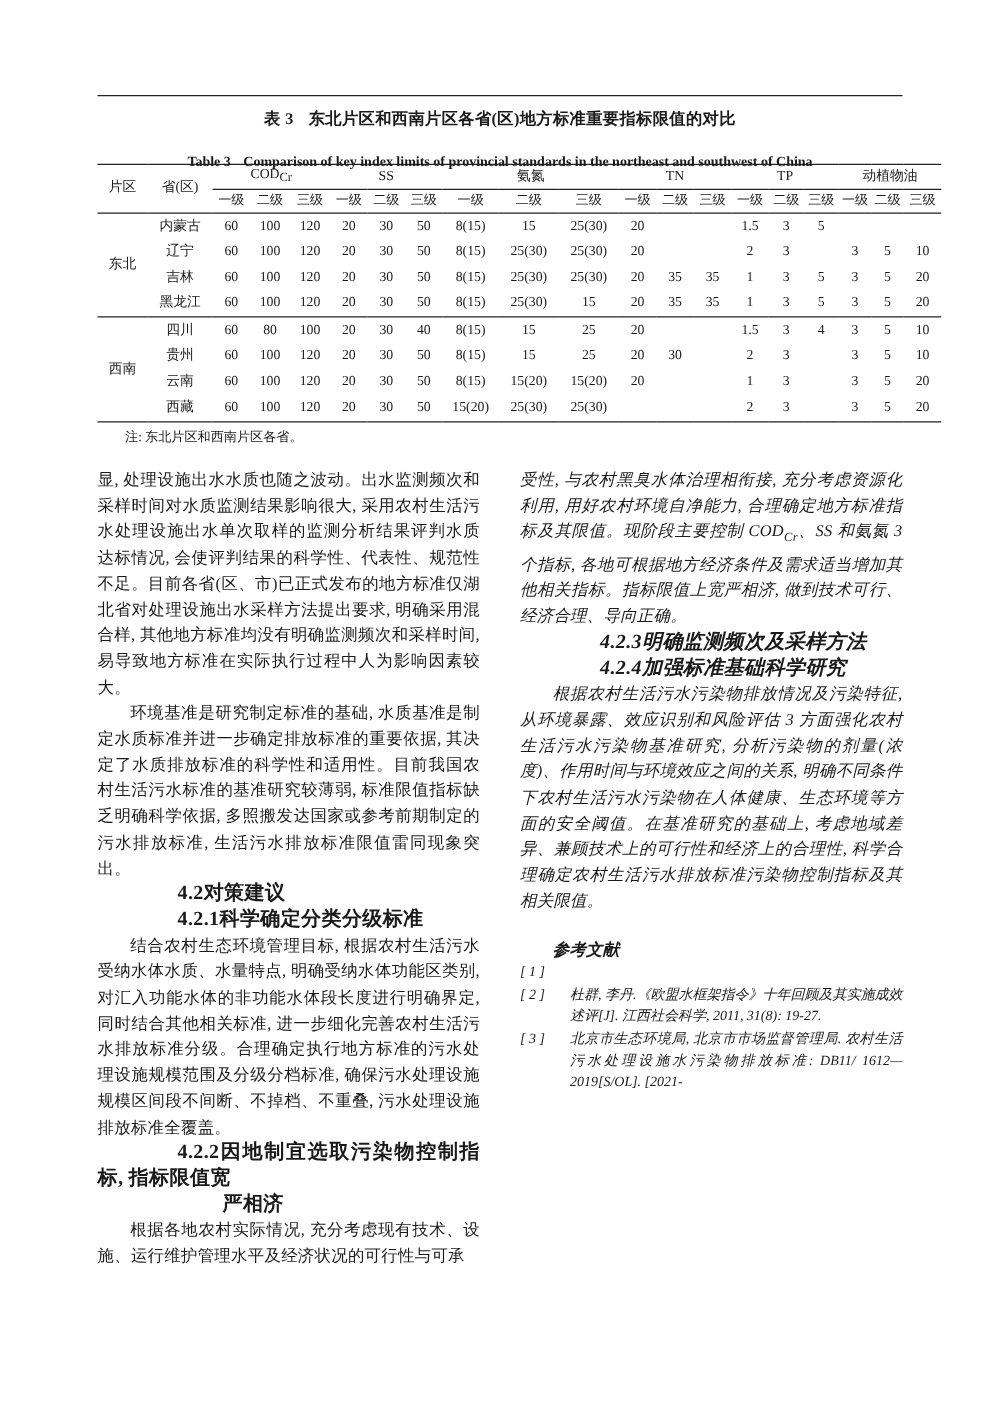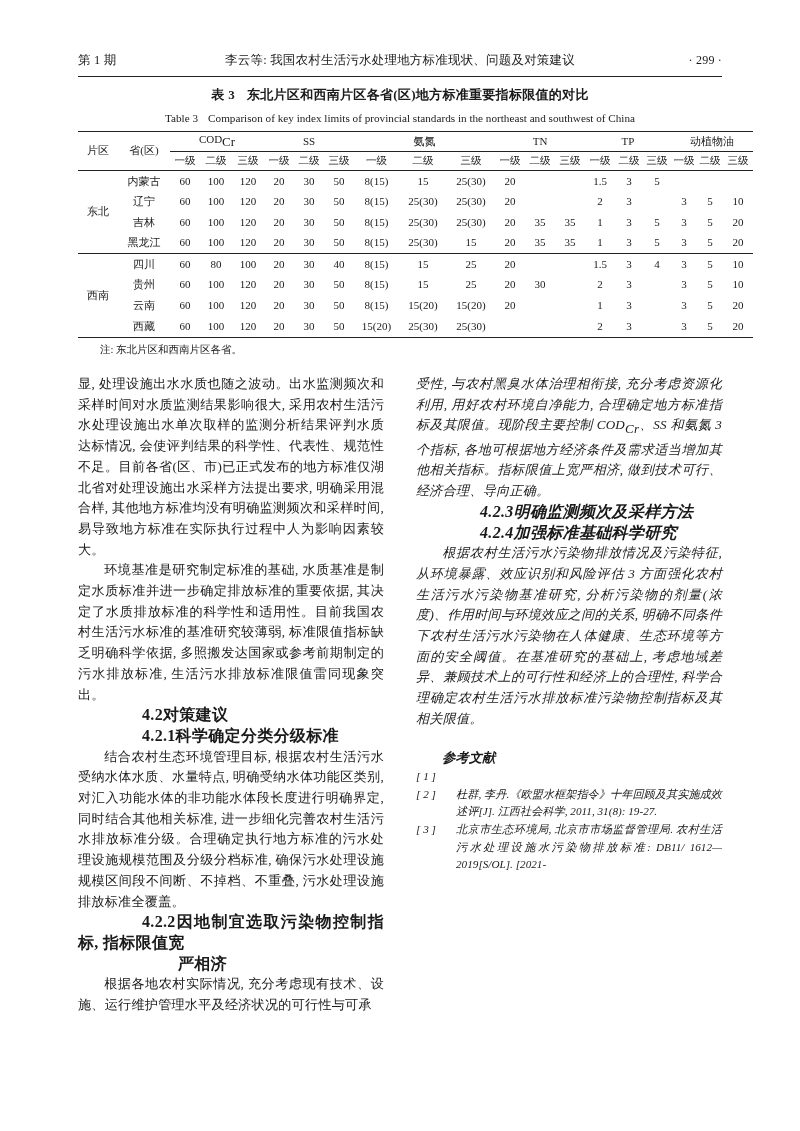--- a/index.html
+++ b/index.html
@@ -60,25 +60,26 @@
     left: 78px;
     width: 644px;
     text-align: center;
     font-size: 13px;
     font-weight: bold;
     letter-spacing: 0.3px;
   }
   .tbl-caption-cn .tno { margin-right: 12px; }
   .tbl-caption-en {
     position: absolute;
-    top: 112px;
+    top: 124px;
     left: 78px;
     width: 644px;
     text-align: center;
     font-size: 11.2px;
+    font-weight: bold;
   }
   .tbl-caption-en .tno { margin-right: 10px; }
 
   
   .tbl-wrap {
     position: absolute;
     top: 131px;
     left: 78px;
     width: 645px;
   }
@@ -102,21 +103,21 @@
 
   tr.hdr1 td { height: 19px; font-size: 11px; }
   tr.hdr2 td { height: 18px; font-size: 10.5px; }
   tr.drow td { height: 20.6px; font-size: 11px; }
 
   .grp-underline {
     border-bottom: 0.8px solid #222;
   }
   .stub { font-size: 11px; }
   .areacell { font-size: 11.5px; }
-  .sub { font-size: 13px; vertical-align: sub; }
+  .sub { font-size: 10px; vertical-align: sub; }
 
   .tbl-note {
     position: absolute;
     top: 343px;
     left: 100px;
     font-size: 10.5px;
   }
 
   
   .col {
@@ -192,25 +193,20 @@
     text-align: justify;
     text-justify: inter-ideograph;
   }
   .spacer-18 { height: 18px; }
 </style>
 </head>
 <body>
 
 <div class="page">
 
-  <div class="runhead">
-    <span class="issue">第 1 期</span>
-    <span class="rh-title">李云等: 我国农村生活污水处理地方标准现状、问题及对策建议</span>
-    <span class="pageno">· 299 ·</span>
-  </div>
   <div class="runhead-rule"></div>
 
   <div class="tbl-caption-cn">
     <span class="tno">表 3</span><span>东北片区和西南片区各省(区)地方标准重要指标限值的对比</span>
   </div>
   <div class="tbl-caption-en">
     <span class="tno">Table 3</span><span>Comparison of key index limits of provincial standards in the northeast and southwest of China</span>
   </div>
 
   <div class="tbl-wrap">

